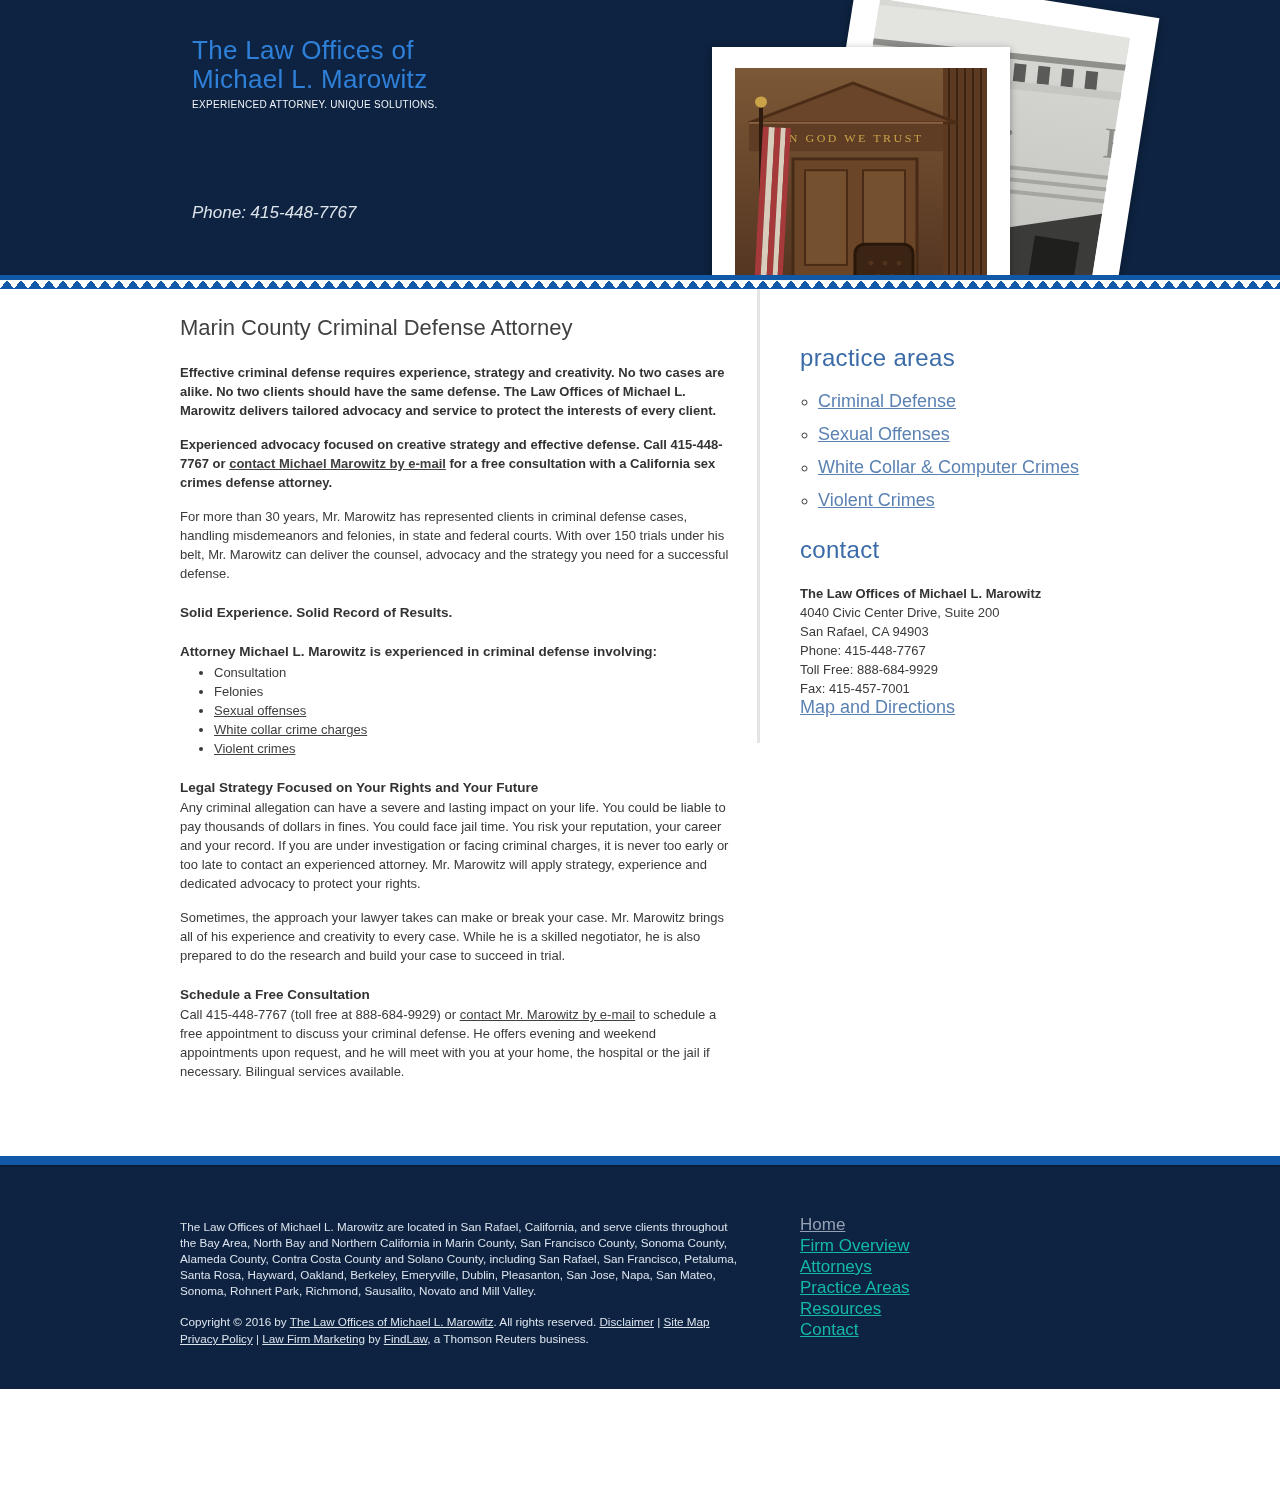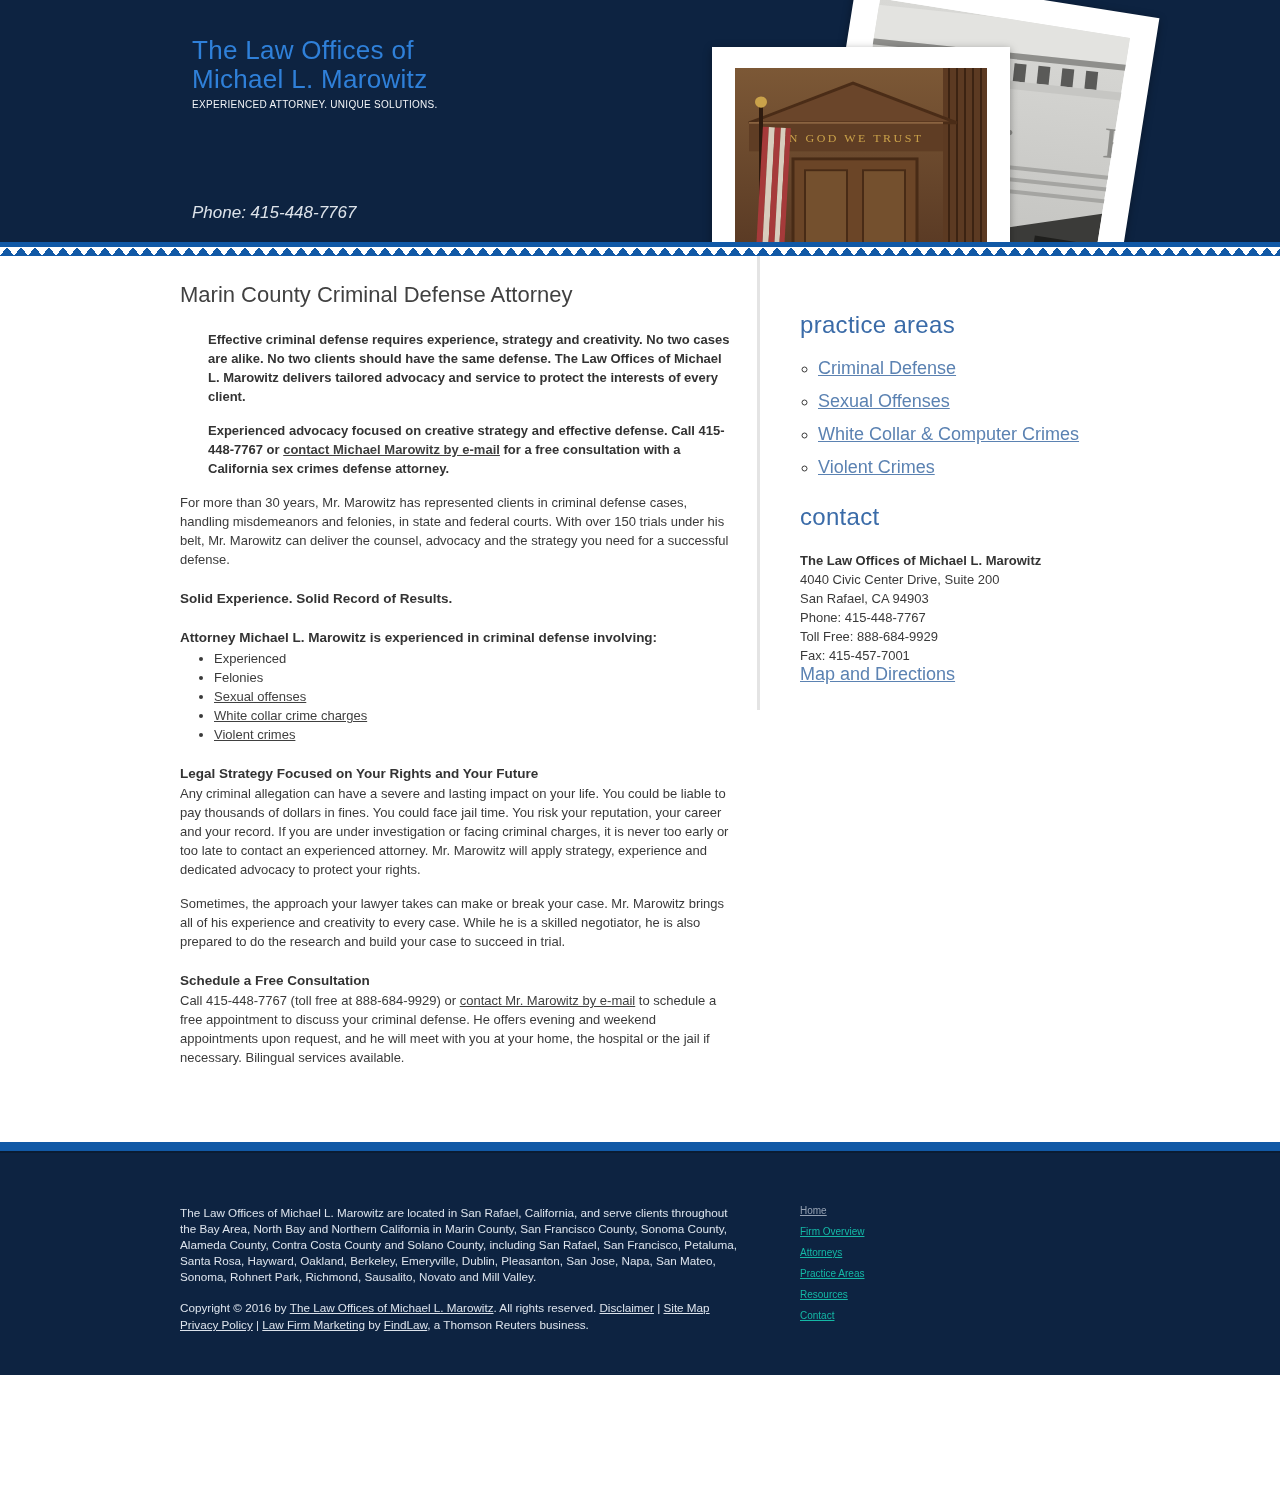--- a/index.html
+++ b/index.html
@@ -8,21 +8,21 @@
     font-family: "Liberation Sans", sans-serif;
     width: 1280px;
     margin: 0 auto;
     color: #3a3a3a;
   }
   .page { width: 1280px; min-height: 1486px; background: #fff; position: relative; }
 
   
   .header {
     position: relative;
-    height: 256px;
+    height: 289px;
     background: #0d2341;
     overflow: hidden;
     text-decoration: underline;
   }
   .brand { position: absolute; left: 192px; top: 36px; z-index: 6; }
   .brand-title {
     color: #2f80d9;
     font-size: 26px;
     line-height: 29px;
     font-weight: 400;
@@ -84,21 +84,21 @@
     font-size: 13px;
     line-height: 19px;
   }
   .main h1 {
     font-size: 22px;
     font-weight: 400;
     color: #414141;
     margin: 8px 0 26px;
   }
   .main p { margin: 0 0 15px; }
-  .main p.bold { font-weight: 700; color: #333; margin-left: 28px; }
+  .main p.bold { font-weight: 700; color: #333; }
   .main h3 {
     font-size: 13.5px;
     font-weight: 700;
     color: #333;
     margin: 20px 0 1px;
   }
   a.body-link { color: #404040; text-decoration: underline; }
   .main ul.defense-list { margin: 2px 0 16px; padding-left: 34px; list-style: disc; }
   .main ul.defense-list li { line-height: 19px; }
 
@@ -130,21 +130,21 @@
     display: flex;
     align-items: flex-start;
     padding: 52px 0 40px;
     color: #dce3ec;
   }
   .footer-left { margin-left: 180px; width: 558px; font-size: 11.7px; line-height: 16px; }
   .footer-about { margin-bottom: 14px; }
   .footer-copy { line-height: 17px; }
   a.footer-inline-link { color: #dce3ec; text-decoration: underline; }
   .footer-nav { margin-left: 62px; list-style: none; }
-  .footer-nav li { margin-bottom: 9px; font-size: 10px; line-height: 12px; }
+  .footer-nav li { margin-bottom: 9px; font-size: 17px; line-height: 12px; }
   a.footer-nav-link { color: #14b8a6; text-decoration: underline; }
   a.footer-nav-link.dim { color: #95a1b2; }
 </style>
 </head>
 <body>
 
 <div class="page">
 
   <div class="header">
 
@@ -279,21 +279,21 @@
       <p class="bold">Effective criminal defense requires experience, strategy and creativity. No two cases are alike. No two clients should have the same defense. The Law Offices of Michael L. Marowitz delivers tailored advocacy and service to protect the interests of every client.</p>
 
       <p class="bold"><span>Experienced advocacy focused on creative strategy and effective defense. Call 415-448-7767 or </span><a href="#" class="body-link">contact Michael Marowitz by e-mail</a><span> for a free consultation with a California sex crimes defense attorney.</span></p>
 
       <p>For more than 30 years, Mr. Marowitz has represented clients in criminal defense cases, handling misdemeanors and felonies, in state and federal courts. With over 150 trials under his belt, Mr. Marowitz can deliver the counsel, advocacy and the strategy you need for a successful defense.</p>
 
       <h3>Solid Experience. Solid Record of Results.</h3>
 
       <h3>Attorney Michael L. Marowitz is experienced in criminal defense involving:</h3>
       <ul class="defense-list">
-        <li><span>Experienced</span></li>
+        <li><span>Consultation</span></li>
         <li><span>Felonies</span></li>
         <li><a href="#" class="body-link">Sexual offenses</a></li>
         <li><a href="#" class="body-link">White collar crime charges</a></li>
         <li><a href="#" class="body-link">Violent crimes</a></li>
       </ul>
 
       <h3>Legal Strategy Focused on Your Rights and Your Future</h3>
       <p>Any criminal allegation can have a severe and lasting impact on your life. You could be liable to pay thousands of dollars in fines. You could face jail time. You risk your reputation, your career and your record. If you are under investigation or facing criminal charges, it is never too early or too late to contact an experienced attorney. Mr. Marowitz will apply strategy, experience and dedicated advocacy to protect your rights.</p>
       <p>Sometimes, the approach your lawyer takes can make or break your case. Mr. Marowitz brings all of his experience and creativity to every case. While he is a skilled negotiator, he is also prepared to do the research and build your case to succeed in trial.</p>
 

